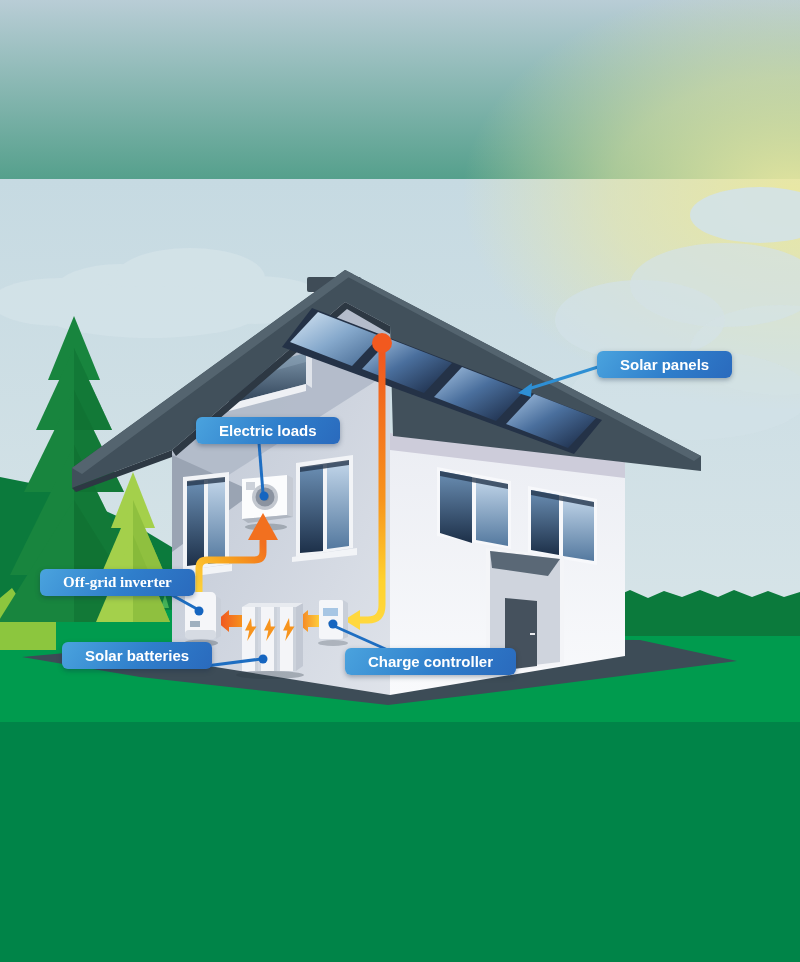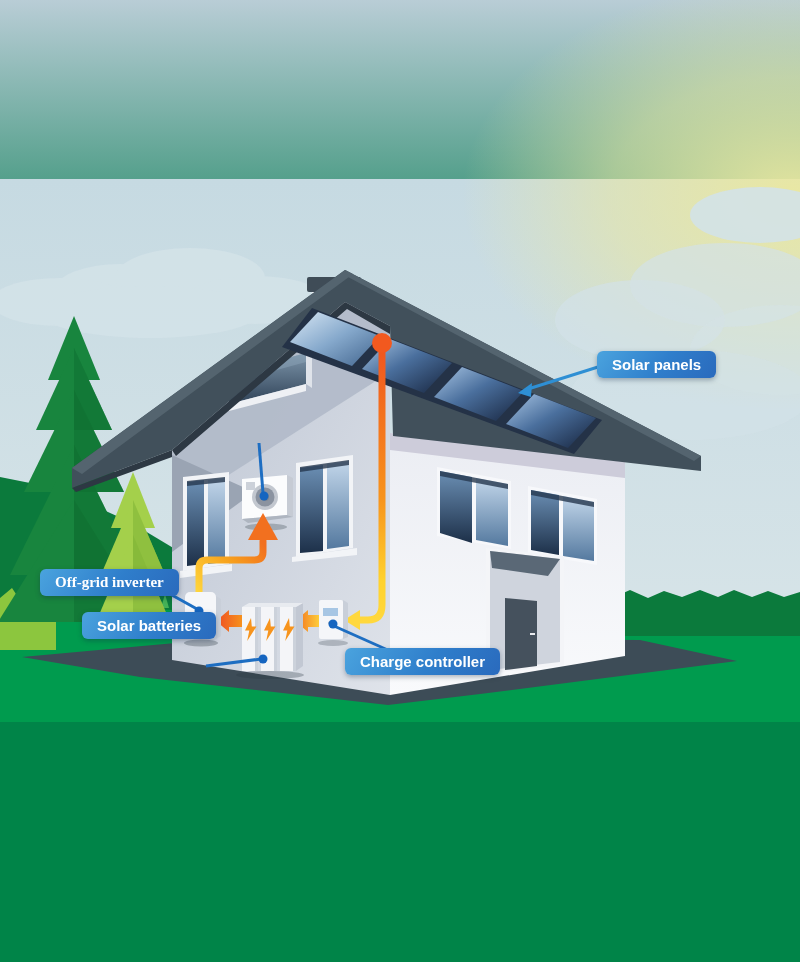--- a/index.html
+++ b/index.html
@@ -2,28 +2,28 @@
 <html><head>
 <meta charset="utf-8">
 <style>
   html,body{margin:0;padding:0;background:#fff;}
   #stage{position:relative;width:800px;height:962px;overflow:hidden;background:#009b4e;
          font-family:"Liberation Sans",sans-serif;}
   #scene{position:absolute;left:0;top:0;}
   .title{position:absolute;left:308px;top:206px;font-weight:bold;font-size:38px;
          letter-spacing:-0.8px;color:#2a63b8;white-space:nowrap;}
   .pill{position:absolute;display:inline-block;white-space:nowrap;color:#fff;
-        font-weight:bold;font-size:15px;line-height:15px;padding:6px 15px;
+        font-weight:bold;font-size:15px;line-height:15px;padding:6px 23px;
         border-radius:6px;
         background:linear-gradient(125deg,#4aa3de 0%,#2f7ecb 55%,#2a6abd 100%);
         box-shadow:0 2px 5px rgba(20,40,70,.35);}
   .p-solar{left:597px;top:351px;}
   .p-loads{left:196px;top:417px;}
   .p-inverter{left:40px;top:569px;font-family:Liberation Serif, serif;}
-  .p-batteries{left:62px;top:612px;margin-left:20px;}
+  .p-batteries{left:62px;top:642px;}
   .p-controller{left:345px;top:648px;}
 </style>
 </head>
 <body>
 
 <div id="stage">
 <svg id="scene" width="800" height="962" viewBox="0 0 800 962">
   <defs>
     <linearGradient id="gBand" x1="0" y1="0" x2="0" y2="1">
       <stop offset="0" stop-color="#b9cdd6"></stop>
@@ -286,16 +286,17 @@
   <polygon points="518,393 532,383 531,397" fill="#2e8fd4"></polygon>
   <g fill="#1565c0">
     <circle cx="264" cy="496" r="4.5"></circle>
     <circle cx="199" cy="611" r="4.5"></circle>
     <circle cx="263" cy="659" r="4.5"></circle>
     <circle cx="333" cy="624" r="4.5"></circle>
   </g>
 </svg>
 
 <div class="pill p-solar">Solar panels</div>
+<div class="pill p-loads">Electric loads</div>
 <div class="pill p-inverter">Off-grid inverter</div>
 <div class="pill p-batteries">Solar batteries</div>
 <div class="pill p-controller">Charge controller</div>
 </div>
 
 </body></html>

